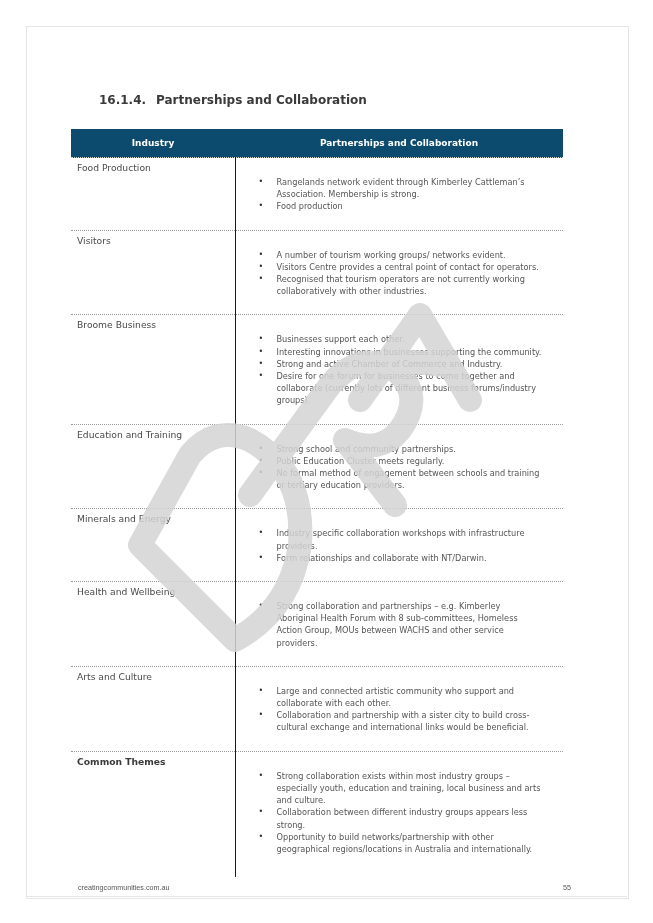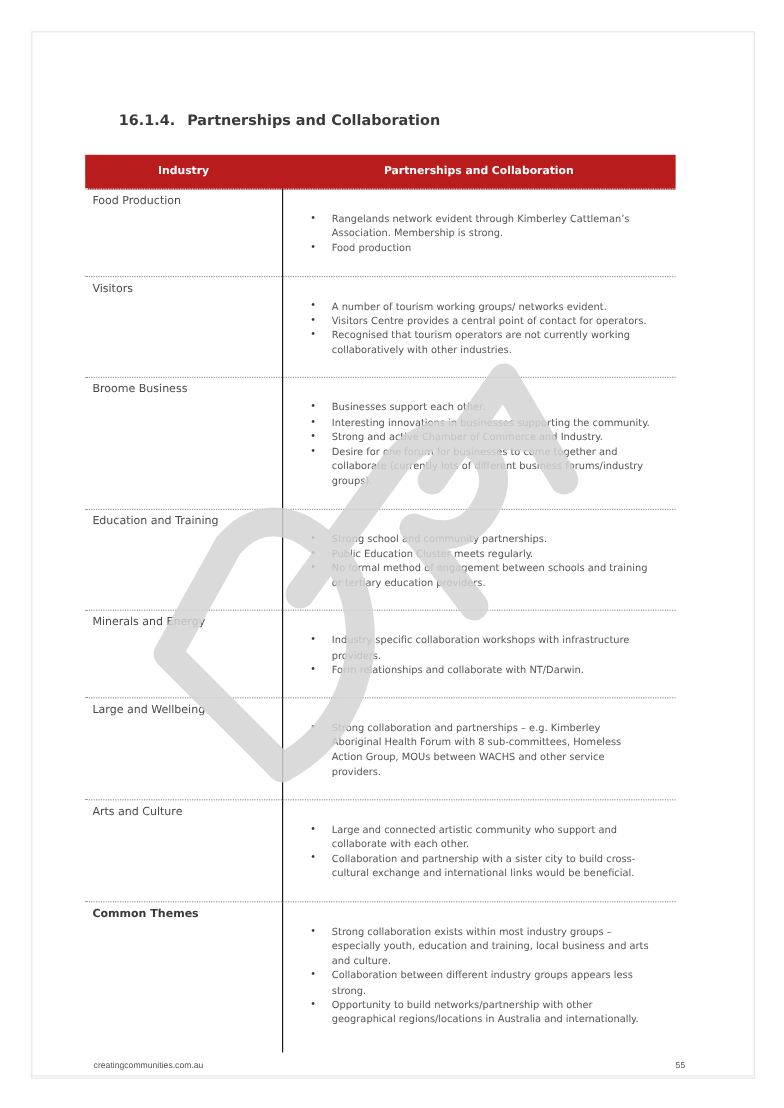--- a/index.html
+++ b/index.html
@@ -8,21 +8,21 @@
     .page-frame { position: absolute; left: 26px; top: 26px; width: 601px; height: 871px;
                   border-left: 1px solid #e6e6e6; border-top: 1px solid #e6e6e6;
                   border-right: 1px solid #e6e6e6; border-bottom: 1px solid #e6e6e6; }
     .heading { position: absolute; left: 99px; top: 93px; font-size: 12px; font-weight: bold;
                color: #3a3a3a; letter-spacing: 0; white-space: nowrap; }
     .heading .num { display: inline-block; width: 57px; }
     table.pc { position: absolute; left: 71px; top: 129px; width: 492px; border-collapse: collapse;
                table-layout: fixed; font-size: 8.2px; z-index: 1; }
     table.pc col.c1 { width: 164px; }
     table.pc col.c2 { width: 328px; }
-    table.pc thead th { background: #b91c1c; color: #ffffff; font-weight: bold; font-size: 9px;
+    table.pc thead th { background: #0c4a6e; color: #ffffff; font-weight: bold; font-size: 9px;
                         height: 28px; padding: 0; text-align: center; vertical-align: middle;
                         border-bottom: 1px dotted #cfd9cc; }
     table.pc td { vertical-align: top; padding: 2px 0 1px 0;
                   border-bottom: 1px dotted #9a9a9a; line-height: 12.2px; }
     table.pc tr:last-child td { border-bottom: none; }
     table.pc td.industry { padding-left: 6px; padding-top: 4px; font-size: 9.2px; color: #4a4a4a; }
     table.pc td.industry.bold { font-weight: bold; color: #3a3a3a; margin-top: 12px; }
     table.pc td.points { border-left: 1.5px solid #1a1a1a; padding-left: 4px; padding-right: 4px; }
     ul.bullets { margin: 16px; padding: 0; list-style: none; }
     ul.bullets li { position: relative; padding-left: 21px; color: #555555; }
@@ -97,21 +97,21 @@
     <tr>
       <td class="industry">Minerals and Energy</td>
       <td class="points">
           <ul class="bullets">
         <li>Industry specific collaboration workshops with infrastructure providers.</li>
         <li>Form relationships and collaborate with NT/Darwin.</li>
       </ul>
         </td>
     </tr>
     <tr>
-      <td class="industry">Large and Wellbeing</td>
+      <td class="industry">Health and Wellbeing</td>
       <td class="points">
           <ul class="bullets">
         <li>Strong collaboration and partnerships – e.g. Kimberley Aboriginal Health Forum with 8 sub-committees, Homeless Action Group, MOUs between WACHS and other service providers.</li>
       </ul>
         </td>
     </tr>
     <tr>
       <td class="industry">Arts and Culture</td>
       <td class="points">
           <ul class="bullets">

